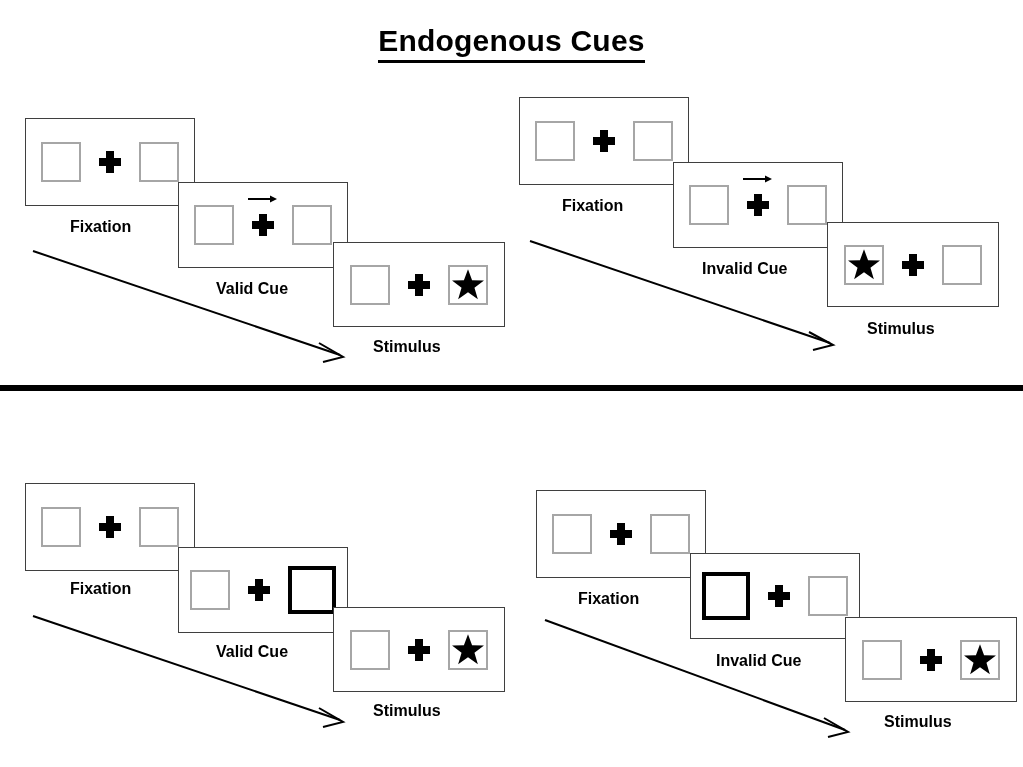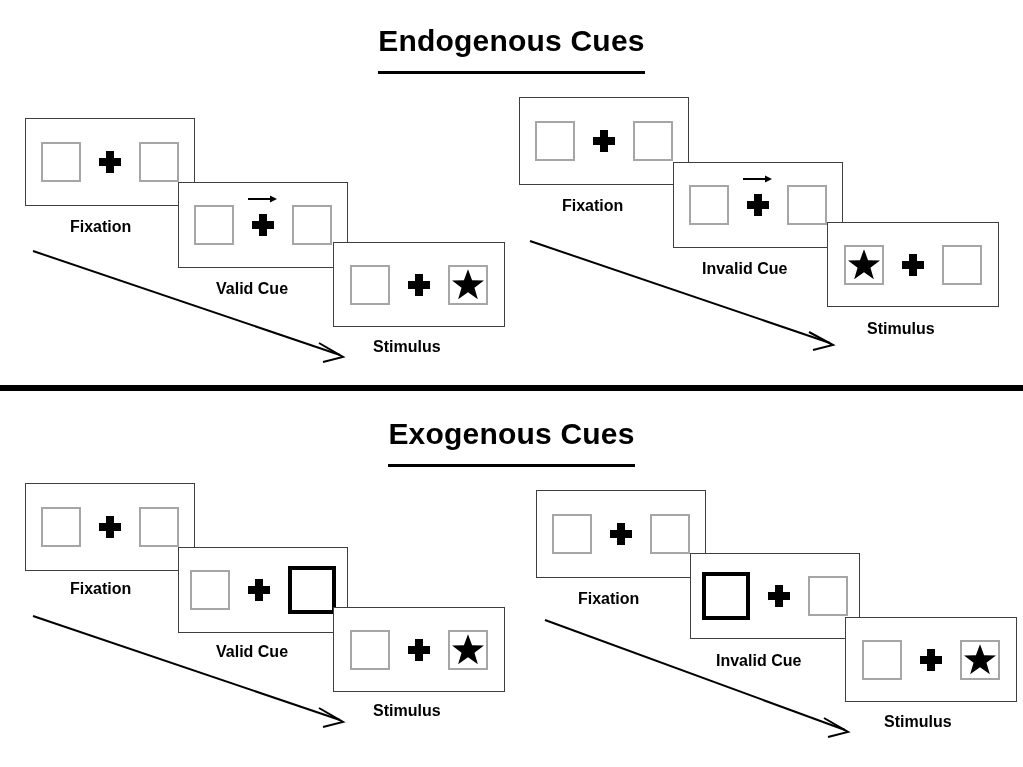--- a/index.html
+++ b/index.html
@@ -24,21 +24,21 @@
     position: absolute;
     width: 100%;
     left: 0;
     text-align: center;
     font-size: 30px;
     font-weight: bold;
     letter-spacing: 0.2px;
   }
   .section-title span {
     border-bottom: 3px solid #000;
-    padding-bottom: 14px;
+    padding-bottom: 3px;
   }
 
   
   .divider {
     position: absolute;
     left: 0;
     width: 1023px;
     height: 6px;
     background: #000000;
   }
@@ -221,23 +221,20 @@
   </div>
   <div class="stage-label" style="left:867px; top:320px;">Stimulus</div>
 
   <svg class="time-arrow" style="left:525px; top:233px;" width="320" height="125" viewBox="0 0 320 125">
     <line x1="5" y1="8" x2="305" y2="110" stroke="#000" stroke-width="2"></line>
     <polyline points="284,99 308,112 288,117" fill="none" stroke="#000" stroke-width="2"></polyline>
   </svg>
 
   <div class="divider" style="top:385px;"></div>
 
-  <div class="section-title" style="top:417px;">
-    <span>Exogenous Cues</span>
-  </div>
 
   <div class="panel" style="left:25px; top:483px; width:170px; height:88px;">
     <div class="panel-inner">
       <div class="box"></div>
       <div class="cross"></div>
       <div class="box"></div>
     </div>
   </div>
   <div class="stage-label" style="left:70px; top:580px;">Fixation</div>
 

